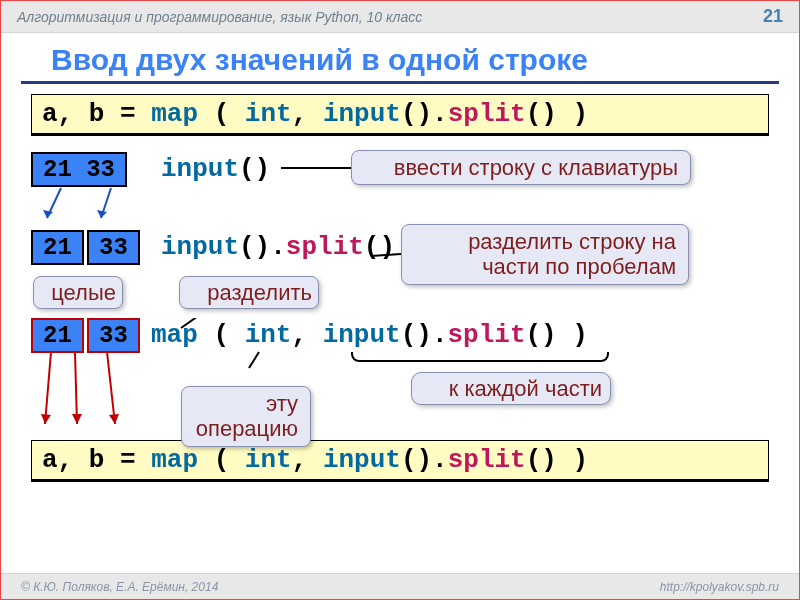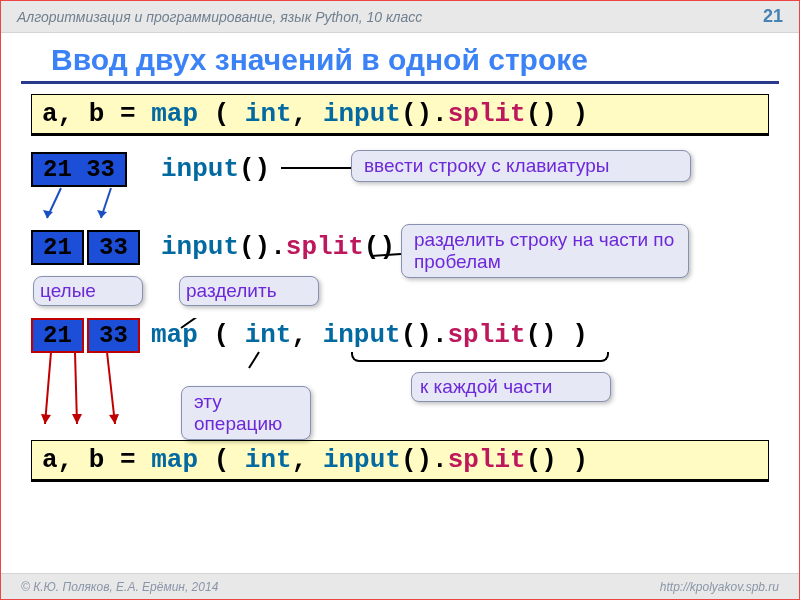--- a/index.html
+++ b/index.html
@@ -54,37 +54,37 @@
     margin-bottom: 16px;
   }
   .mono { font-family: "Courier New", monospace; font-weight: bold; }
   .blk { color: #000; }
   .kw  { color: #0369a1; }
   .mth { color: #be185d; }
   .row { position: relative; height: 64px; margin-bottom: 8px; }
   .box {
     display: inline-block;
     border: 2px solid #000;
-    background: #1d4ed8;
+    background: #3b82f6;
     padding: 2px 10px;
     font-size: 24px;
   }
   .coderow {
     position: absolute; left: 130px; top: 2px;
     font-size: 26px;
   }
   .callout {
     position: absolute;
     background: #e6e9f5;
     border: 1px solid #8890b0;
     border-radius: 8px;
     padding: 4px 12px;
-    font-size: 19px;
-    color: #6d28d9;
-    text-align: left;
+    font-size: 22px;
+    color: #7f1d1d;
+    text-align: right;
     line-height: 1.15;
     box-shadow: 2px 2px 4px rgba(0,0,0,0.25);
   }
   .footer {
     position: absolute;
     left: 0; bottom: 0; width: 100%;
     height: 26px;
     background: #e8e8e8;
     display: flex;
     align-items: center;
@@ -145,34 +145,34 @@
       <span class="box mono" style="position:absolute; left:0; top:0;">21</span>
       <span class="box mono" style="position:absolute; left:56px; top:0;">33</span>
       <span class="mono coderow">
         <span class="kw">input</span><span class="blk">().</span><span class="mth">split</span><span class="blk">()</span>
       </span>
       <div class="callout" style="left:370px; top:-6px; width:288px;">разделить строку на части по пробелам</div>
       <svg class="arrows" width="740" height="80">
         <line x1="340" y1="26" x2="370" y2="24" stroke="#000" stroke-width="2"></line>
       </svg>
 
-      <div class="callout" style="left:2px; top:46px; width:110px; padding:3px 6px;border-radius:9px;">целые</div>
+      <div class="callout" style="left:2px; top:46px; width:90px; padding:3px 6px;">целые</div>
       <div class="callout" style="left:148px; top:46px; width:140px; padding:3px 6px;">разделить</div>
     </div>
 
     <div class="row" style="height:110px;">
       <span class="box mono" style="position:absolute; left:0; top:0; border-color:#c00000;">21</span>
       <span class="box mono" style="position:absolute; left:56px; top:0; border-color:#c00000;">33</span>
       <span class="mono coderow" style="left:120px;">
         <span class="kw">map</span><span class="blk"> ( </span><span class="kw">int</span><span class="blk">, </span><span class="kw">input</span><span class="blk">().</span><span class="mth">split</span><span class="blk">() )</span>
       </span>
 
       <div class="brace" style="left:320px; top:34px; width:258px;"></div>
       <div class="callout" style="left:150px; top:68px; width:130px;">эту операцию</div>
-      <div class="callout" style="left:380px; top:54px; width:200px; padding:3px 8px;">к каждой части</div>
+      <div class="callout" style="left:380px; top:54px; width:200px; padding:3px 8px;border-radius:10px;">к каждой части</div>
       <svg class="arrows" width="740" height="140">
 
         <line x1="20" y1="34" x2="14" y2="106" stroke="#c00000" stroke-width="2"></line>
         <polygon points="14,106 10,96 20,97" fill="#c00000"></polygon>
         <line x1="44" y1="34" x2="46" y2="106" stroke="#c00000" stroke-width="2"></line>
         <polygon points="46,106 41,96 51,96" fill="#c00000"></polygon>
         <line x1="76" y1="34" x2="84" y2="106" stroke="#c00000" stroke-width="2"></line>
         <polygon points="84,106 78,97 88,96" fill="#c00000"></polygon>
 
         <line x1="170" y1="-4" x2="150" y2="10" stroke="#000" stroke-width="2"></line>

